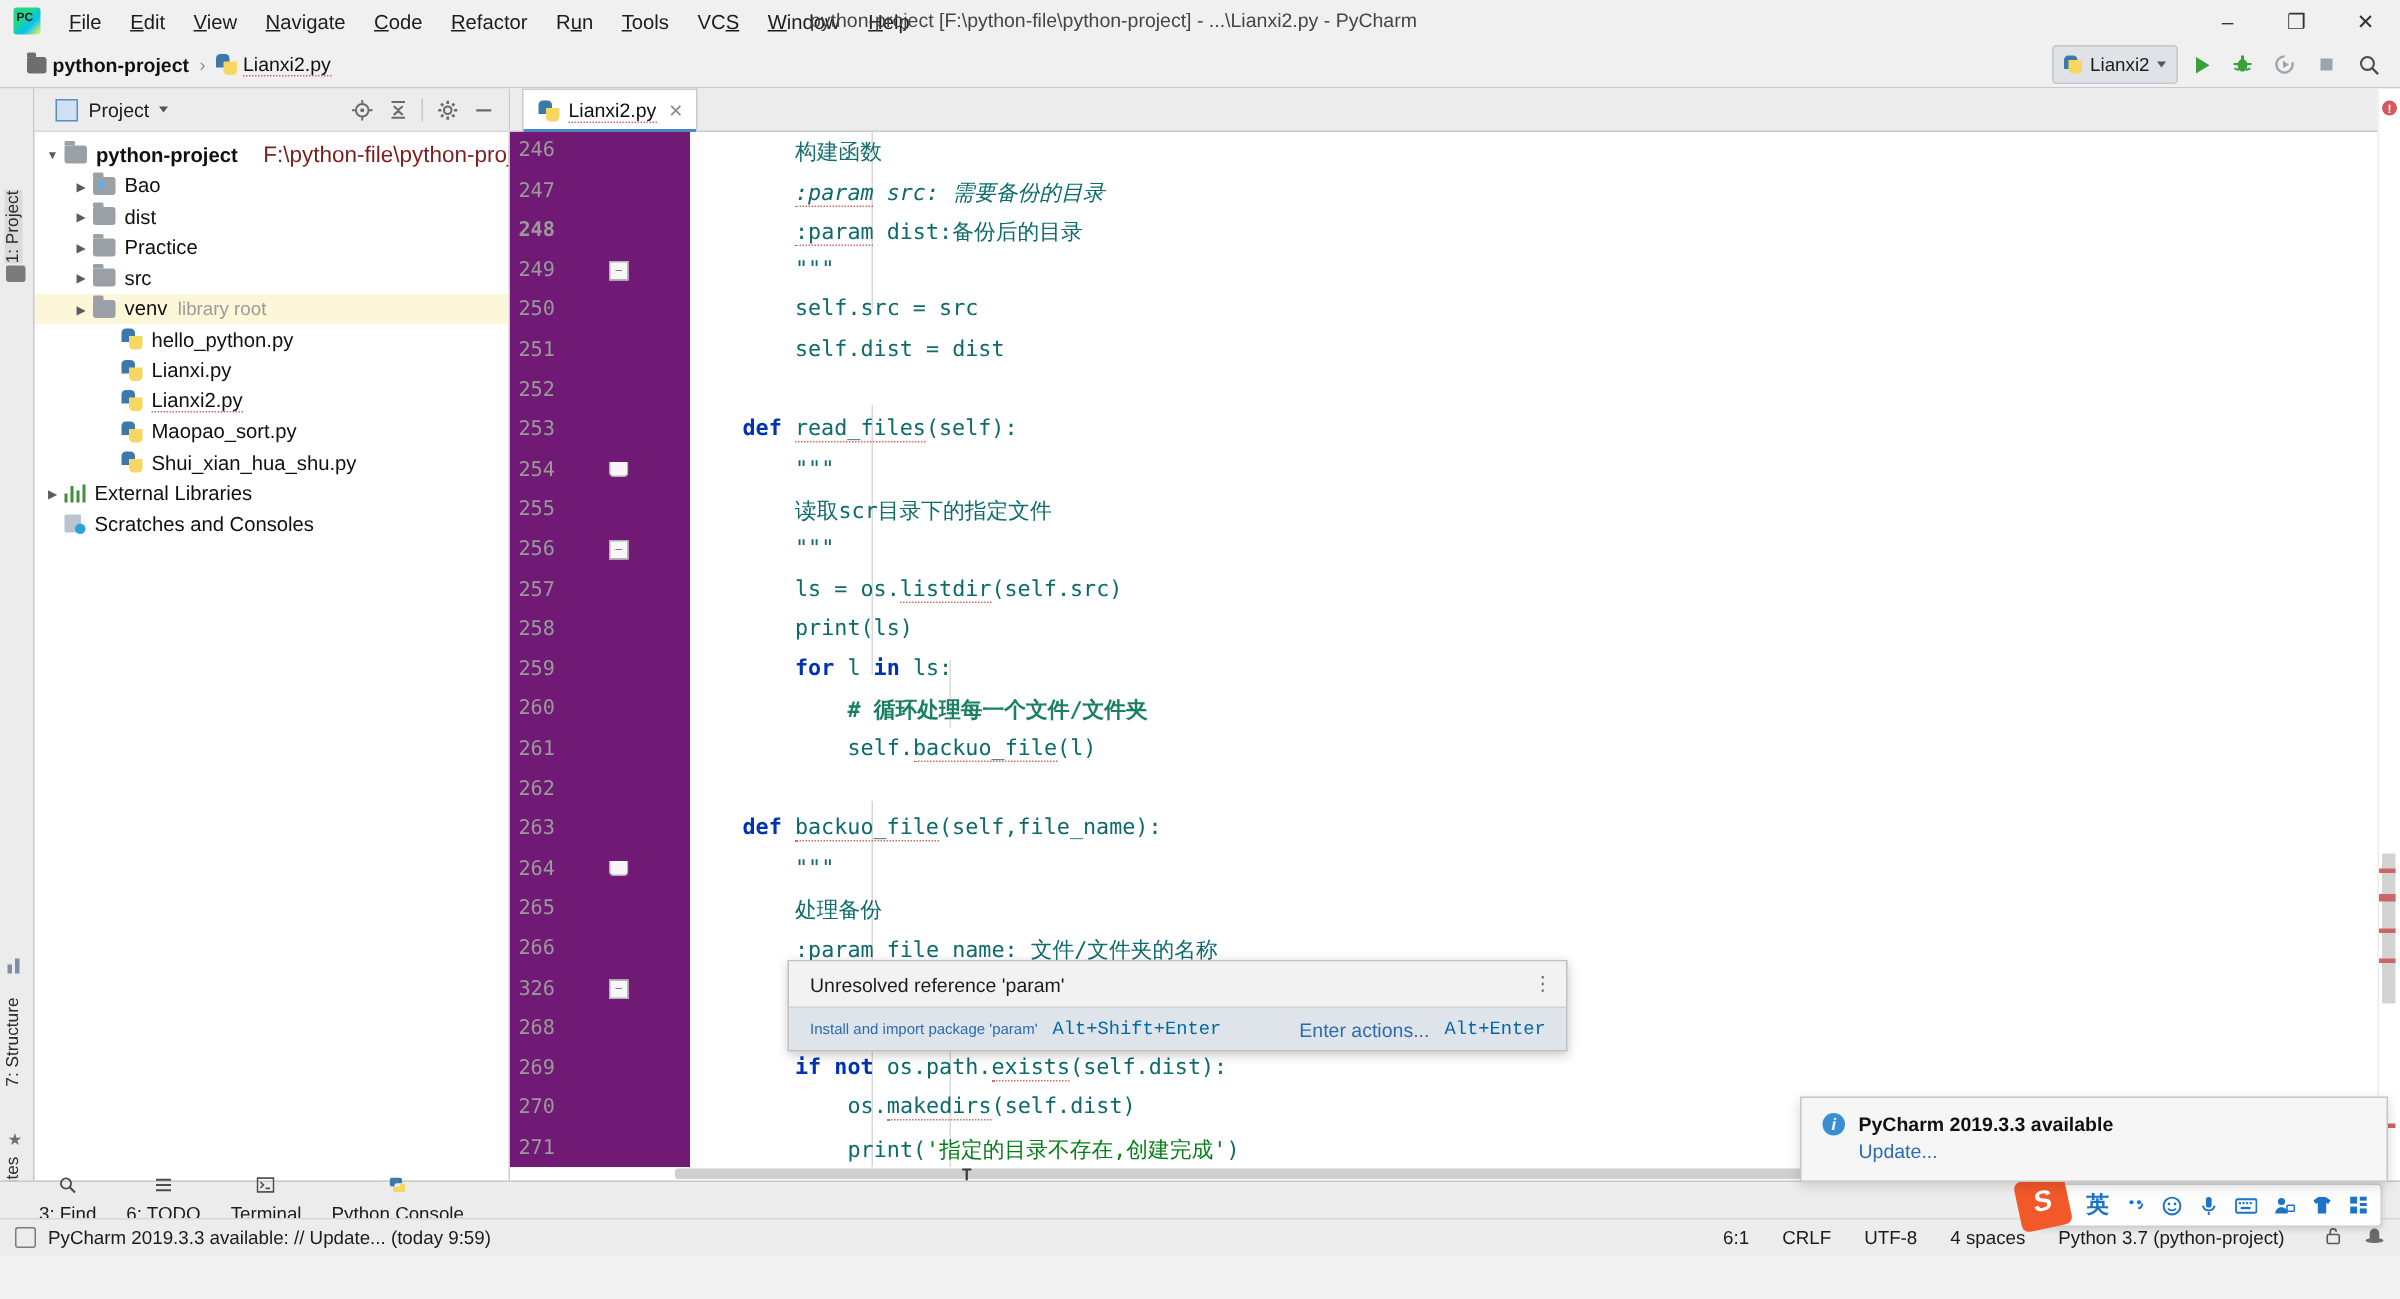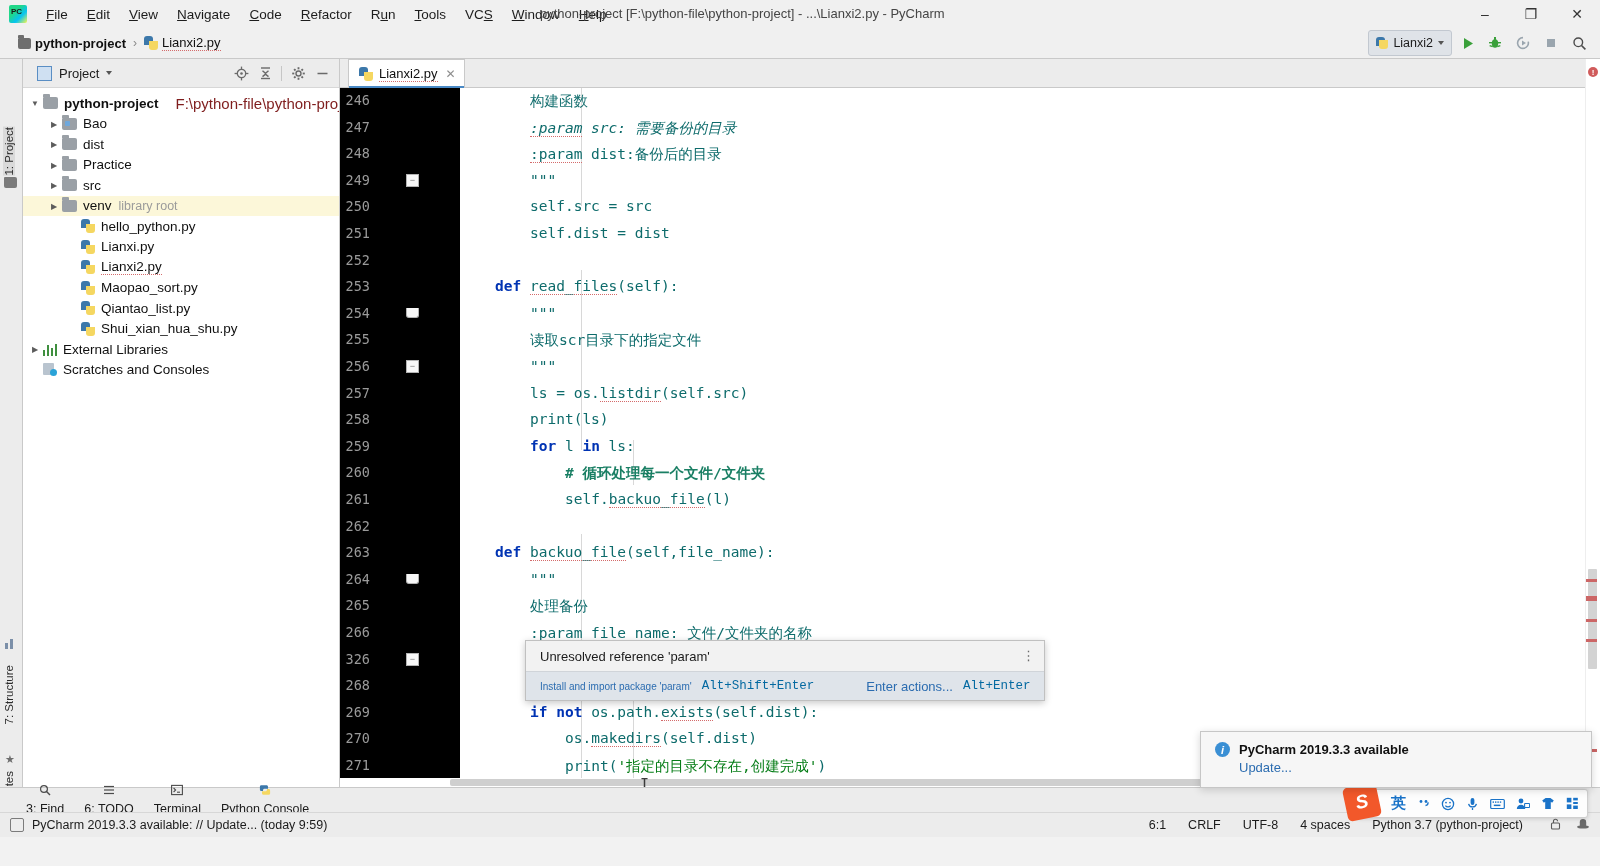--- a/index.html
+++ b/index.html
@@ -83,21 +83,21 @@
 
   
   .editor-col{flex:1;display:flex;flex-direction:column;min-width:0;position:relative;background:#fff;}
   .tabsbar{height:28px;background:#ececec;border-bottom:1px solid #c9c9c9;display:flex;align-items:flex-end;}
   .etab{height:27px;background:#fff;border:1px solid #c9c9c9;border-bottom:none;
     display:flex;align-items:center;gap:6px;padding:0 8px 0 10px;margin-left:8px;position:relative;}
   .etab::after{content:"";position:absolute;left:0;right:0;bottom:-1px;height:2px;background:#4989c5;}
   .etab-name{font-size:13px;color:#101010;border-bottom:1px dotted #d46b6b;}
   .etab-close{color:#8c8c8c;font-size:12px;margin-left:2px;}
   .editor-area{flex:1;display:flex;position:relative;overflow:hidden;}
-  .gutter{width:120px;background:#000000;flex:none;position:relative;}
+  .gutter{width:120px;background:#701a75;flex:none;position:relative;}
   .lnum{position:absolute;right:90px;width:60px;text-align:right;font-family:"DejaVu Sans Mono",monospace;
     font-size:13.5px;color:#9a9a9a;}
   .fold-mark{position:absolute;left:66px;width:13px;height:13px;color:#9a9a9a;font-size:10px;
     display:flex;align-items:center;justify-content:center;}
   .fold-mark .box{width:11px;height:11px;border:1px solid #b3b3b3;background:#f7f7f7;
     display:flex;align-items:center;justify-content:center;font-size:9px;color:#777;line-height:1;}
   .fold-mark .box.bracket{border-radius:0 0 3px 3px;border-top:none;height:9px;}
   .code{position:relative;flex:1;font-family:"DejaVu Sans Mono",monospace;font-size:14.5px;
     color:#0d6b6b;overflow:hidden;}
   .cline{position:absolute;white-space:pre;left:0;}
@@ -378,26 +378,20 @@
           <div class="trow">
             <span style="display: inline-block; width: 38px;"></span>
             <span class="arrow"></span>
             <span class="py-ico" style="margin-right: 6px;"></span>
             <span class="tname">Maopao_sort.py</span>
           </div>
           <div class="trow">
             <span style="display: inline-block; width: 38px;"></span>
             <span class="arrow"></span>
             <span class="py-ico" style="margin-right: 6px;"></span>
-            <span class="tname">Qiantao_list.py</span>
-          </div>
-          <div class="trow">
-            <span style="display: inline-block; width: 38px;"></span>
-            <span class="arrow"></span>
-            <span class="py-ico" style="margin-right: 6px;"></span>
             <span class="tname">Shui_xian_hua_shu.py</span>
           </div>
           <div class="trow">
             <span style="display: inline-block; width: 0px;"></span>
             <span class="arrow right"></span>
             <span class="lib-ico">
               <i style="height:6px"></i>
               <i style="height:11px"></i>
               <i style="height:8px"></i>
               <i style="height:12px"></i>
@@ -419,21 +413,21 @@
           <span class="py-ico"></span>
           <span class="etab-name">Lianxi2.py</span>
           <span class="etab-close">✕</span>
         </div>
       </div>
 
       <div class="editor-area" style="clip-path: inset(0px);">
         <div class="gutter">
             <div class="lnum" style="top: 4px;">246</div>
             <div class="lnum" style="top: 30.6px;">247</div>
-            <div class="lnum" style="top: 57.2px;">248</div>
+            <div class="lnum" style="top: 57.2px; font-weight: bold;">248</div>
             <div class="lnum" style="top: 83.8px;">249</div>
             <div class="fold-mark" style="top: 85.8px;">
               <span class="box">−</span>
             </div>
             <div class="lnum" style="top: 110.4px;">250</div>
             <div class="lnum" style="top: 137px;">251</div>
             <div class="lnum" style="top: 163.6px;">252</div>
             <div class="lnum" style="top: 190.2px;">253</div>
             <div class="lnum" style="top: 216.8px;">254</div>
             <div class="fold-mark" style="top: 218.8px;">

